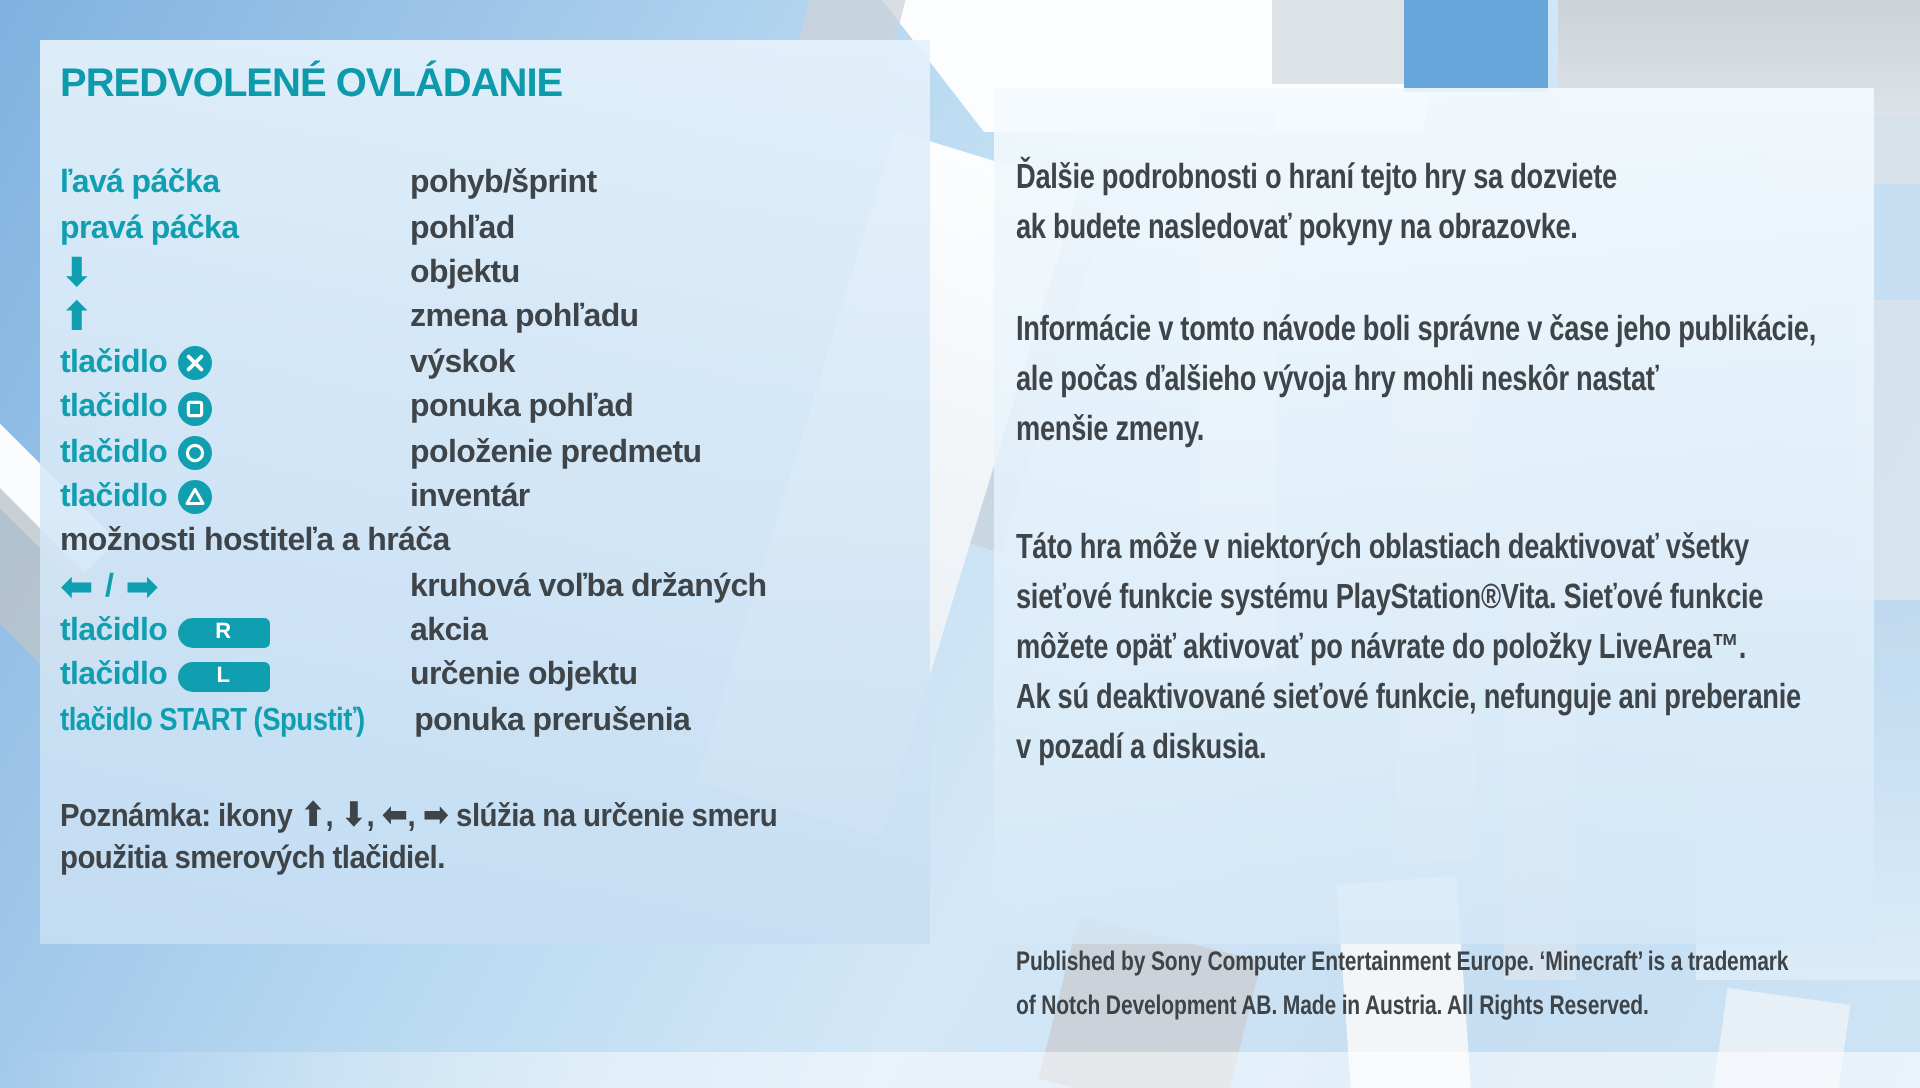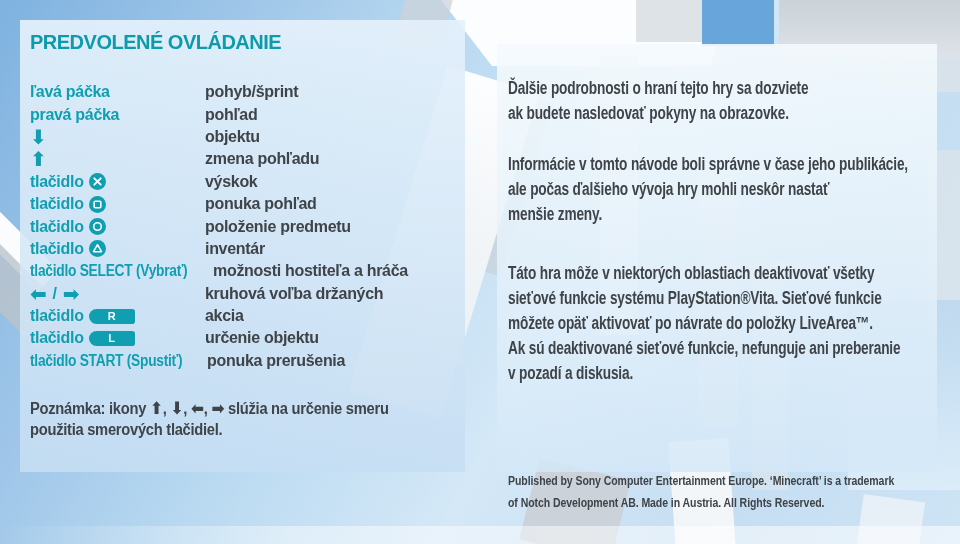--- a/index.html
+++ b/index.html
@@ -172,23 +172,20 @@
         <span>tlačidlo</span>
         <svg class="psbtn" viewBox="0 0 17 17">
           <circle cx="8.5" cy="8.5" r="8.5" fill="#109fb0"></circle>
           <path d="M8.5 4.6 L12.5 11.7 L4.5 11.7 Z" stroke="#fff" stroke-width="1.5" stroke-linejoin="round" fill="none"></path>
         </svg>
       </span>
       <span class="desc">inventár</span>
     </div>
 
     <div class="row">
-      <span class="lbl">
-          <span class="squeeze">tlačidlo SELECT (Vybrať)</span>
-        </span>
       <span class="desc">možnosti hostiteľa a hráča</span>
     </div>
 
     <div class="row">
       <span class="lbl">
           <span class="arw">⬅</span>
           <span class="arw-slash">/</span>
           <span class="arw">➡</span>
         </span>
       <span class="desc">kruhová voľba držaných</span>

